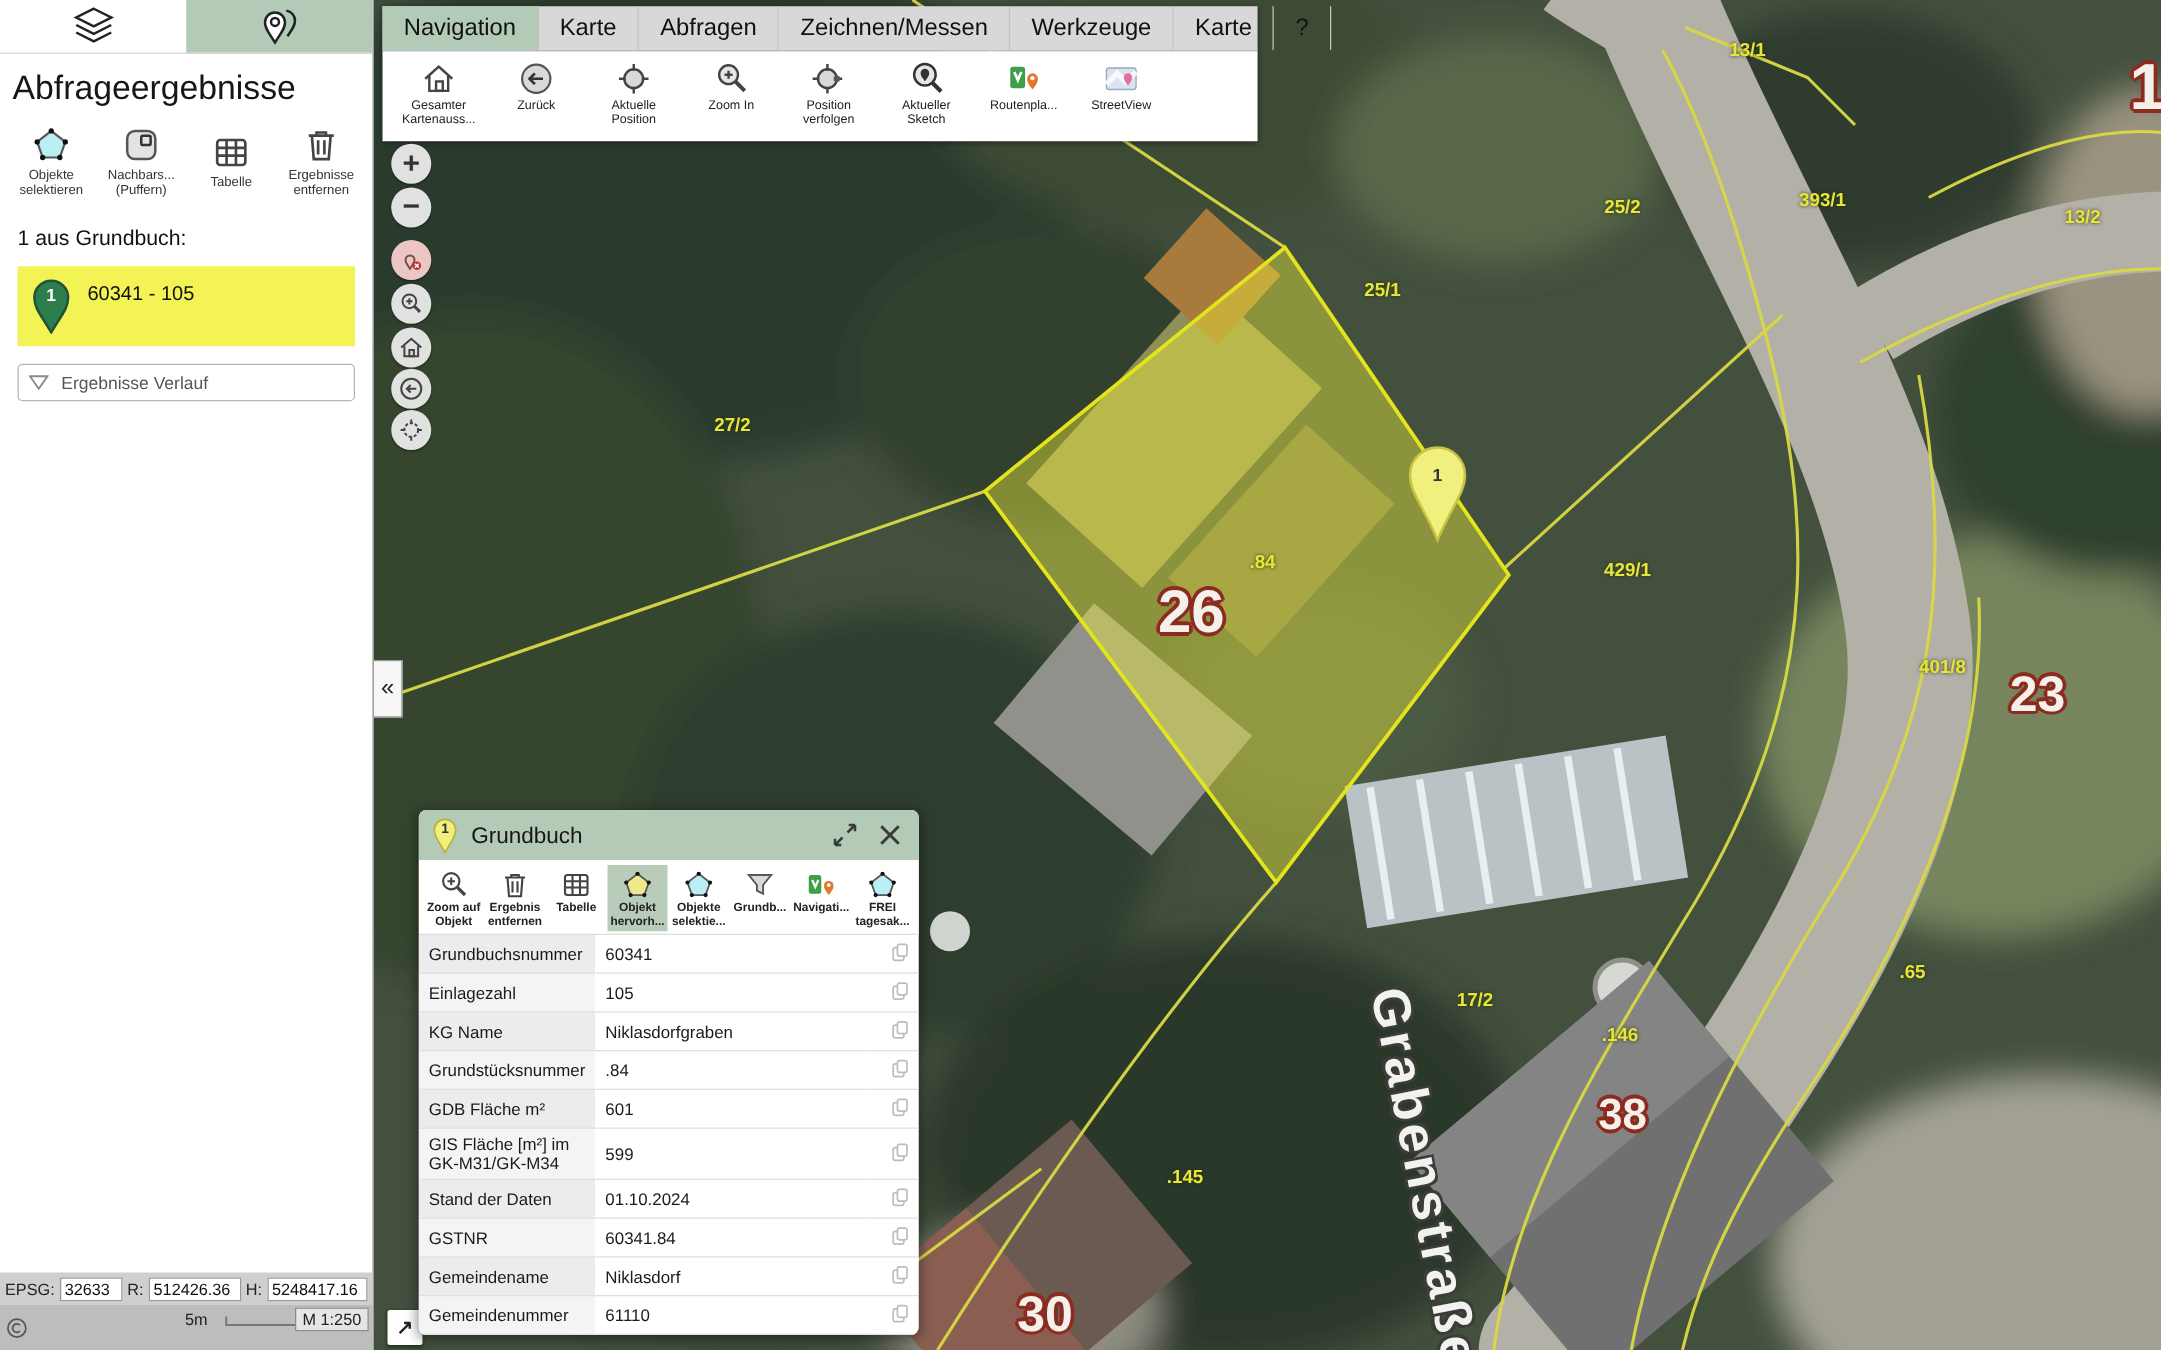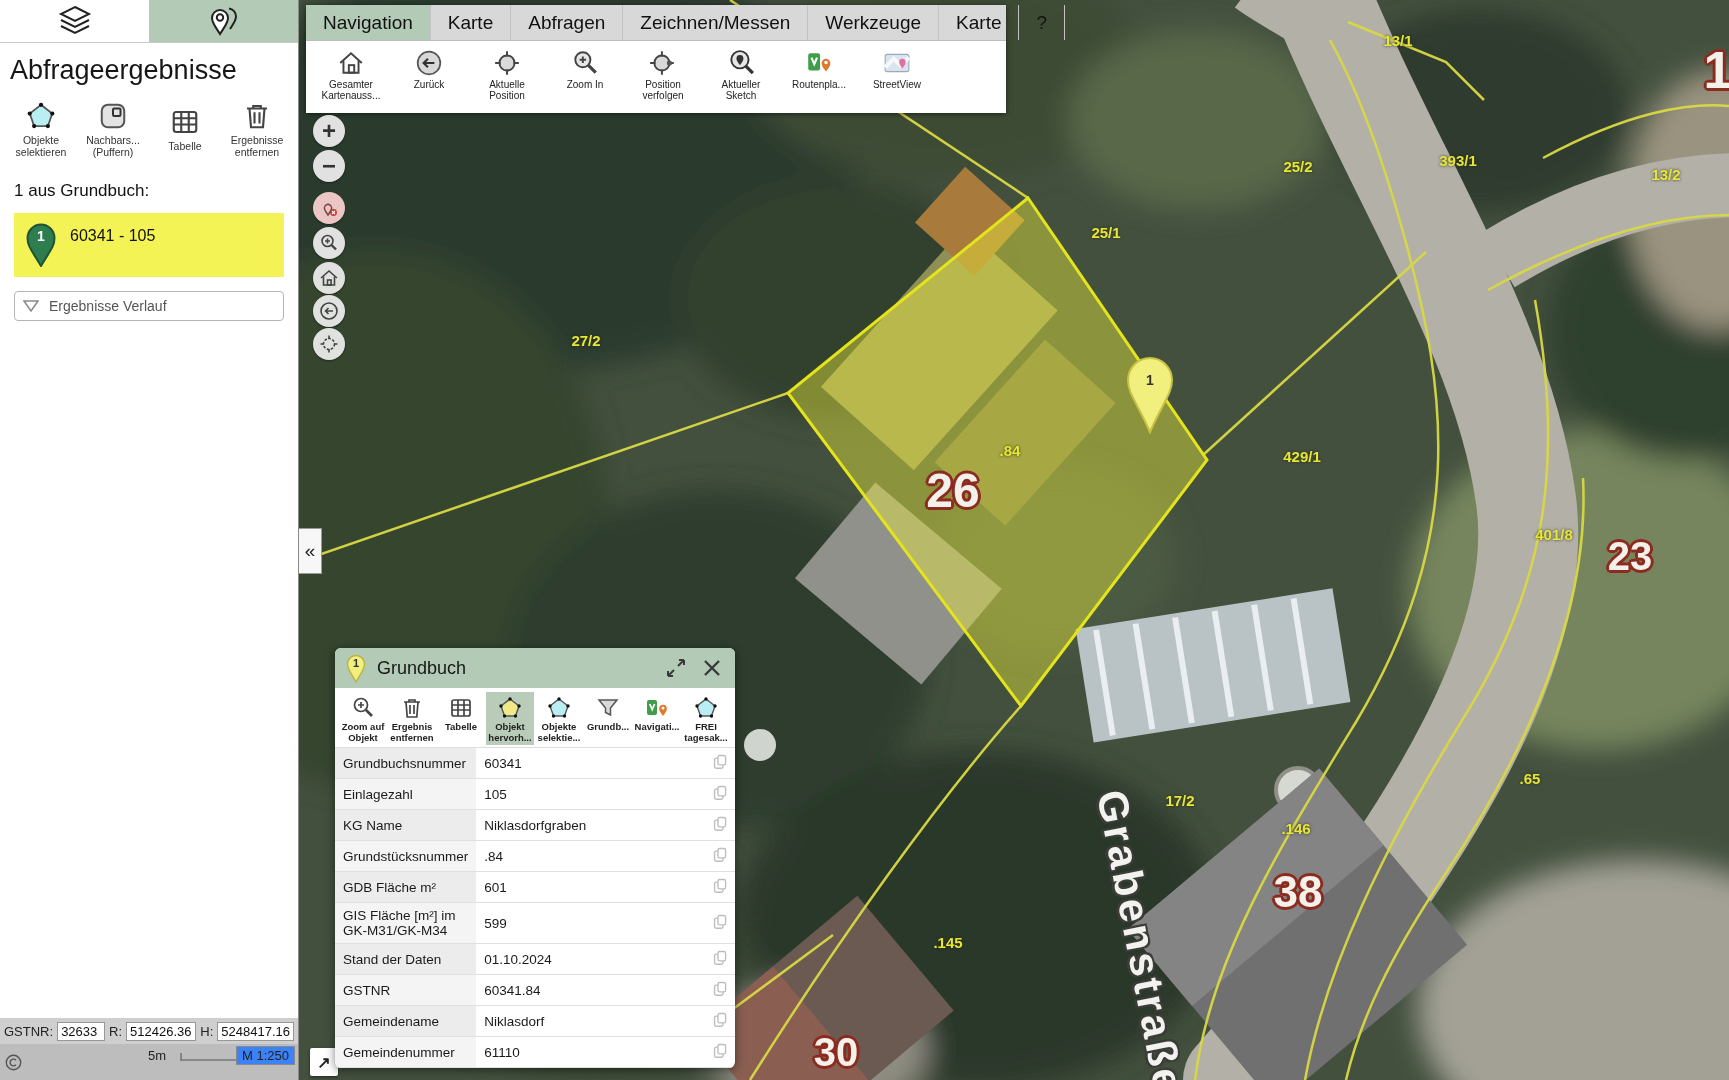--- a/index.html
+++ b/index.html
@@ -21,21 +21,21 @@
   .result-row .pin-num{position:absolute;left:0;top:7px;width:34px;text-align:center;color:#fff;font-size:14px;font-weight:bold;}
   .result-row .rtext{font-size:16px;color:#111;margin:14px 0 0 12px;}
   .history{margin:14px 14px 0 14px;height:28px;border:1px solid #b5b5b5;border-radius:4px;background:#fff;
     display:flex;align-items:center;gap:10px;padding:0 8px;cursor:pointer;}
   .history .htext{font-size:14px;color:#555;}
   
   .statusbar{position:absolute;left:0;bottom:0;width:298px;}
   .status-row1{height:26px;background:#cfcfcf;display:flex;align-items:center;gap:4px;padding:0 4px;font-size:13px;color:#222;}
   .sinput{background:#fff;border:1px solid #979797;font-size:13px;padding:1px 3px;color:#111;}
   .status-row2{height:36px;background:#bdbdbd;display:flex;align-items:center;font-size:13px;color:#222;position:relative;}
-  .scalebox{position:absolute;right:3px;top:2px;background:#3b82f6;border:1px solid #8a8a8a;font-size:13px;padding:1px 5px;}
+  .scalebox{position:absolute;right:3px;top:2px;background:#e5e5e5;border:1px solid #8a8a8a;font-size:13px;padding:1px 5px;}
   .scaletext{position:absolute;left:148px;top:4px;}
   
   #map{position:absolute;left:298px;top:0;width:1431px;height:1080px;overflow:hidden;}
   #mapsvg{position:absolute;left:0;top:0;}
   .plabel{position:absolute;transform:translate(-50%,-50%);color:#e6e63a;font-size:15px;font-weight:bold;
     text-shadow:0 0 3px rgba(40,40,0,.9);white-space:nowrap;pointer-events:none;}
   .hnum{position:absolute;transform:translate(-50%,-50%);color:#f4f0ea;font-weight:bold;white-space:nowrap;
     text-shadow:-2px -2px 0 #8c2b20,2px -2px 0 #8c2b20,-2px 2px 0 #8c2b20,2px 2px 0 #8c2b20,0 -3px 0 #8c2b20,0 3px 0 #8c2b20,-3px 0 0 #8c2b20,3px 0 0 #8c2b20;}
   .street{position:absolute;left:836px;top:786px;transform:rotate(79deg);transform-origin:0 0;
     color:#f2f2ef;font-size:42px;font-weight:bold;letter-spacing:3px;white-space:nowrap;
@@ -167,21 +167,21 @@
   <div class="plabel" style="left:288px;top:340px">27/2</div>
   <div class="plabel" style="left:1004px;top:456px">429/1</div>
   <div class="plabel" style="left:1256px;top:534px">401/8</div>
   <div class="plabel" style="left:712px;top:450px">.84</div>
   <div class="plabel" style="left:998px;top:828px">.146</div>
   <div class="plabel" style="left:882px;top:800px">17/2</div>
   <div class="plabel" style="left:650px;top:942px">.145</div>
   <div class="plabel" style="left:1232px;top:778px">.65</div>
   <div class="hnum" style="left:655px;top:490px;font-size:48px">26</div>
   <div class="hnum" style="left:1332px;top:556px;font-size:40px">23</div>
-  <div class="hnum" style="left:1000px;top:892px;font-size:44px">38</div>
+  <div class="hnum" style="left:1000px;top:892px;font-size:35px">38</div>
   <div class="hnum" style="left:538px;top:1052px;font-size:40px">30</div>
   <div class="hnum" style="left:1420px;top:70px;font-size:52px">1</div>
   <div class="street">Grabenstraße</div>
   <div class="marker1-num">1</div>
 
   <div class="panel">
     <div class="menubar">
       <div class="menu-item active">Navigation</div>
       <div class="menu-item">Karte</div>
       <div class="menu-item">Abfragen</div>
@@ -614,21 +614,21 @@
     <span>
         <svg width="16" height="12" viewBox="0 0 16 12" fill="none" stroke="#8a8a8a" stroke-width="1.5">
           <path d="M1,1 H15 L8,11 z"></path>
         </svg>
       </span>
     <span class="htext">Ergebnisse Verlauf</span>
   </div>
 
   <div class="statusbar">
     <div class="status-row1">
-      <span>GSTNR:</span>
+      <span>EPSG:</span>
       <span class="sinput" style="width:50px">32633</span>
       <span>R:</span>
       <span class="sinput" style="width:78px">512426.36</span>
       <span>H:</span>
       <span class="sinput" style="width:86px">5248417.16</span>
     </div>
     <div class="status-row2">
       <span style="margin-left:5px">
           <svg width="17" height="17" viewBox="0 0 17 17" fill="none" stroke="#555" stroke-width="1.4">
             <circle cx="8.5" cy="8.5" r="7.2"></circle>

